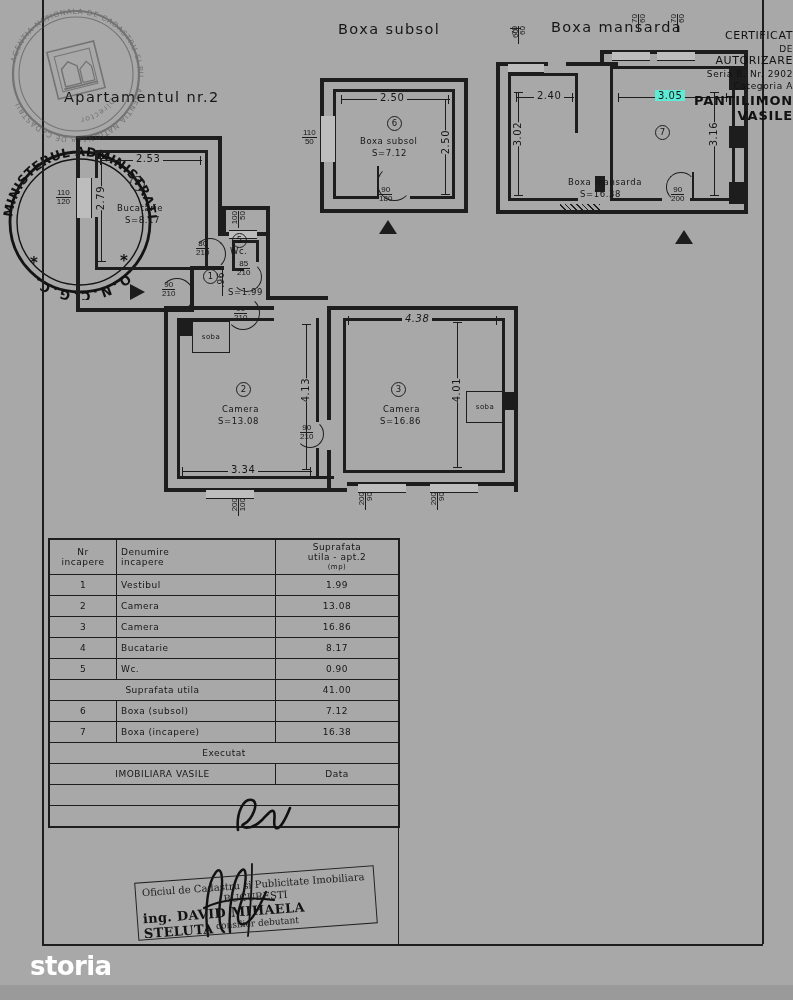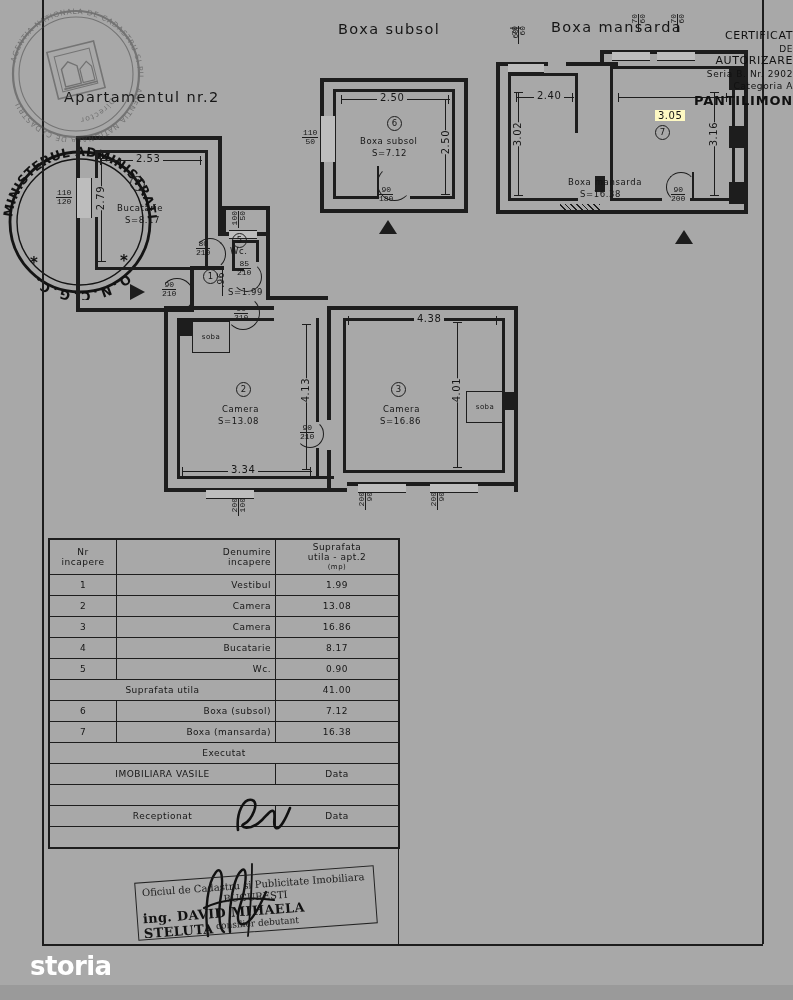--- a/index.html
+++ b/index.html
@@ -6,21 +6,21 @@
   body{
     width:793px;height:1000px;
     background:#a8a8a8;
     font-family:"DejaVu Sans",sans-serif;
     overflow:hidden;
     position:relative;
   }
   #sheet{position:absolute;left:0;top:0;width:793px;height:1000px;}
   .ln{position:absolute;background:#1d1d1d;}
   .w{position:absolute;background:#1d1d1d;}      
-  .txt{position:absolute;color:#161616;white-space:nowrap;font-family:Liberation Mono, monospace;}
+  .txt{position:absolute;color:#161616;white-space:nowrap;font-family:Liberation Sans, sans-serif;}
   .hand{font-family:"DejaVu Sans",sans-serif;letter-spacing:.6px;}
   .vert{writing-mode:vertical-rl;transform:rotate(180deg);}
   .dim{font-size:10px;letter-spacing:.5px;}
   .dimfrac{font-size:8px;line-height:8px;text-align:center;}
   .dimfrac .top{border-bottom:1px solid #1d1d1d;padding:0 1px;}
   .circnum{
     position:absolute;width:13px;height:13px;border:1.2px solid #1d1d1d;border-radius:50%;
     font-size:8.5px;line-height:12px;text-align:center;color:#161616;
   }
   .title{font-size:14.5px;letter-spacing:1.4px;}
@@ -38,21 +38,21 @@
   .dimline{position:absolute;background:#1d1d1d;height:1px;}
   .dimlinev{position:absolute;background:#1d1d1d;width:1px;}
   .tick{position:absolute;background:#1d1d1d;}
 
   
   #tbl{position:absolute;left:48px;top:538px;width:350px;border:1.4px solid #1d1d1d;}
   #tbl table{border-collapse:collapse;width:100%;}
   #tbl td{border:1px solid #1d1d1d;font-size:9px;color:#161616;padding:2px 4px;height:16px;
           letter-spacing:.5px;font-family:"DejaVu Sans",sans-serif;}
   .c-nr{width:58px;text-align:center;}
-  .c-name{width:150px;text-align:right;}
+  .c-name{width:150px;text-align:left;}
   .c-val{text-align:center;}
   .hdr td{font-size:8px;line-height:10px;height:34px;vertical-align:middle;}
   .spanrow td{text-align:center;letter-spacing:1px;}
   .bigrow td{font-size:11px;letter-spacing:1.6px;height:20px;text-align:center;}
   .blank td{height:46px;}
   .blank2 td{height:60px;}
   #stamp-cadastru{left:552px;top:388px;width:150px;height:142px;opacity:.55;}
   #stamp-oncgc{left:378px;top:682px;width:160px;height:158px;}
   #stamp-oncgc .inner{position:absolute;left:12px;right:0;top:30px;text-align:right;
      color:#111;font-size:9px;line-height:12.5px;letter-spacing:.6px;}
@@ -194,21 +194,21 @@
     <div class="txt dim hand" style="left:534px;top:90px;background:#a8a8a8;padding:0 3px;">2.40</div>
 
     <div class="dimlinev" style="left:518px;top:92px;width:1px;height:104px;"></div>
     <div class="tick" style="left:514px;top:92px;width:9px;height:1.4px;"></div>
     <div class="tick" style="left:514px;top:195px;width:9px;height:1.4px;"></div>
     <div class="txt dim hand vert" style="left:512px;top:122px;background:#a8a8a8;">3.02</div>
 
     <div class="dimline" style="left:618px;top:97px;width:110px;"></div>
     <div class="tick" style="left:618px;top:93px;width:1.4px;height:9px;"></div>
     <div class="tick" style="left:726px;top:93px;width:1.4px;height:9px;"></div>
-    <div class="txt dim hand" style="left:655px;top:90px;background:#fef9c3;padding:0 3px;margin-top:20px;">3.05</div>
+    <div class="txt dim hand" style="left:655px;top:90px;background:#5eead4;padding:0 3px;">3.05</div>
 
     <div class="dimlinev" style="left:714px;top:92px;width:1px;height:104px;"></div>
     <div class="tick" style="left:710px;top:92px;width:9px;height:1.4px;"></div>
     <div class="tick" style="left:710px;top:195px;width:9px;height:1.4px;"></div>
     <div class="txt dim hand vert" style="left:708px;top:122px;background:#a8a8a8;">3.16</div>
 
     <div class="circnum" style="left:655px;top:125px;">7</div>
     <div class="txt roomlbl hand" style="left:568px;top:177px;">Boxa mansarda</div>
     <div class="txt roomlbl hand" style="left:580px;top:189px;">S=16.38</div>
 
@@ -370,21 +370,21 @@
     <div class="soba" style="left:466px;top:391px;width:36px;height:30px;">soba</div>
     <div class="w" style="left:502px;top:392px;width:13px;height:18px;"></div>
 
     <div class="circnum" style="left:391px;top:382px;">3</div>
     <div class="txt roomlbl hand" style="left:383px;top:404px;">Camera</div>
     <div class="txt roomlbl hand" style="left:380px;top:416px;">S=16.86</div>
 
     <div class="dimline" style="left:348px;top:320px;width:150px;"></div>
     <div class="tick" style="left:348px;top:316px;width:1.4px;height:9px;"></div>
     <div class="tick" style="left:496px;top:316px;width:1.4px;height:9px;"></div>
-    <div class="txt dim hand" style="left:414px;top:313px;background:#a8a8a8;padding:0 3px;">4.38</div>
+    <div class="txt dim hand" style="left:402px;top:313px;background:#a8a8a8;padding:0 3px;font-style:italic;">4.38</div>
 
     <div class="dimlinev" style="left:457px;top:322px;width:1px;height:146px;"></div>
     <div class="tick" style="left:453px;top:322px;width:9px;height:1.4px;"></div>
     <div class="tick" style="left:453px;top:467px;width:9px;height:1.4px;"></div>
     <div class="txt dim hand vert" style="left:451px;top:378px;background:#a8a8a8;">4.01</div>
   </div>
 
   <div id="tbl">
     <table>
       <tbody>
@@ -432,36 +432,32 @@
         <td colspan="2">Suprafata utila</td>
         <td class="c-val">41.00</td>
       </tr>
       <tr>
         <td class="c-nr">6</td>
         <td class="c-name">Boxa (subsol)</td>
         <td class="c-val">7.12</td>
       </tr>
       <tr>
         <td class="c-nr">7</td>
-        <td class="c-name">Boxa (mansarda)</td>
+        <td class="c-name">Boxa (incapere)</td>
         <td class="c-val">16.38</td>
       </tr>
       <tr class="bigrow">
         <td colspan="3">Executat</td>
       </tr>
       <tr class="bigrow">
         <td colspan="2">IMOBILIARA VASILE</td>
         <td class="c-val">Data</td>
       </tr>
       <tr class="blank">
         <td colspan="3"></td>
-      </tr>
-      <tr class="bigrow">
-        <td colspan="2">Receptionat</td>
-        <td class="c-val">Data</td>
       </tr>
       <tr class="blank2">
         <td colspan="3"></td>
       </tr>
     </tbody>
       </table>
   </div>
 
   <svg class="sig" style="left:228px;top:790px;width:70px;height:50px;" viewBox="0 0 70 50">
     <path d="M10,40 C8,22 16,8 24,10 C32,12 24,30 16,34 C10,37 22,42 34,30 C40,24 44,18 46,22 C48,26 44,36 48,38 C52,40 58,28 62,18" fill="none" stroke="#111" stroke-width="2.6" stroke-linecap="round"></path>
@@ -518,20 +514,21 @@
       <text x="30" y="126" font-size="15" font-weight="bold" fill="#111">*</text>
       <text x="120" y="124" font-size="15" font-weight="bold" fill="#111">*</text>
     </svg>
     <div class="inner">
       <div style="font-size:11px;">CERTIFICAT</div>
       <div>DE</div>
       <div style="font-size:11px;">AUTORIZARE</div>
       <div>Seria B. Nr. 2902</div>
       <div>Categoria A</div>
       <div class="big">PANTILIMON</div>
+      <div class="big">VASILE</div>
     </div>
   </div>
 
   <div id="stamp-rect">
     <div class="l1">Oficiul de Cadastru si Publicitate Imobiliara</div>
     <div class="l2">BUCURESTI</div>
     <div class="l3">ing. DAVID MIHAELA STELUTA</div>
     <div class="l4">consilier debutant</div>
   </div>
 

